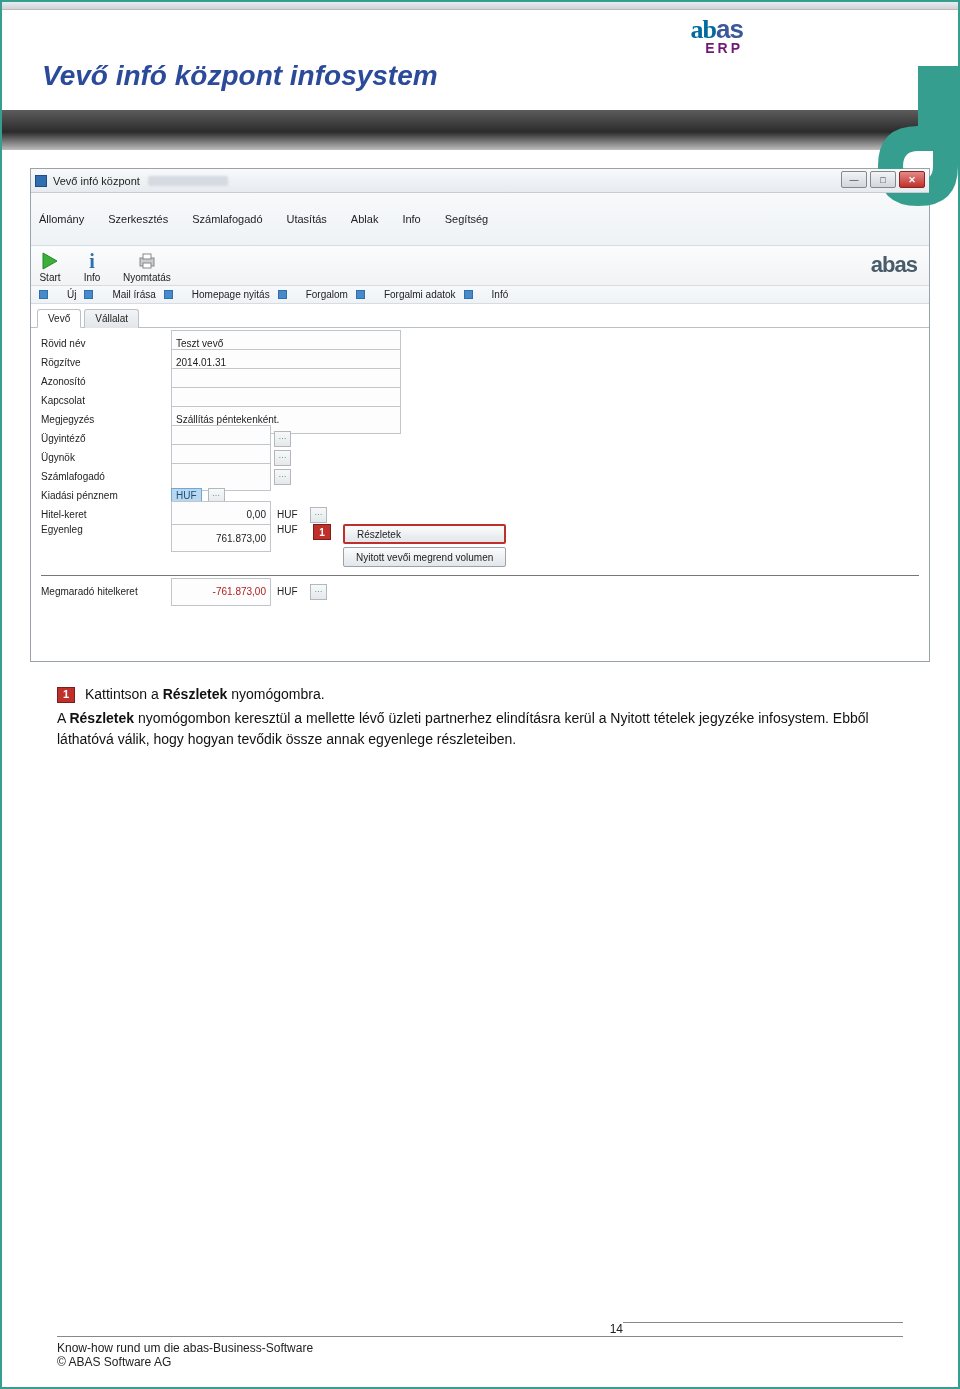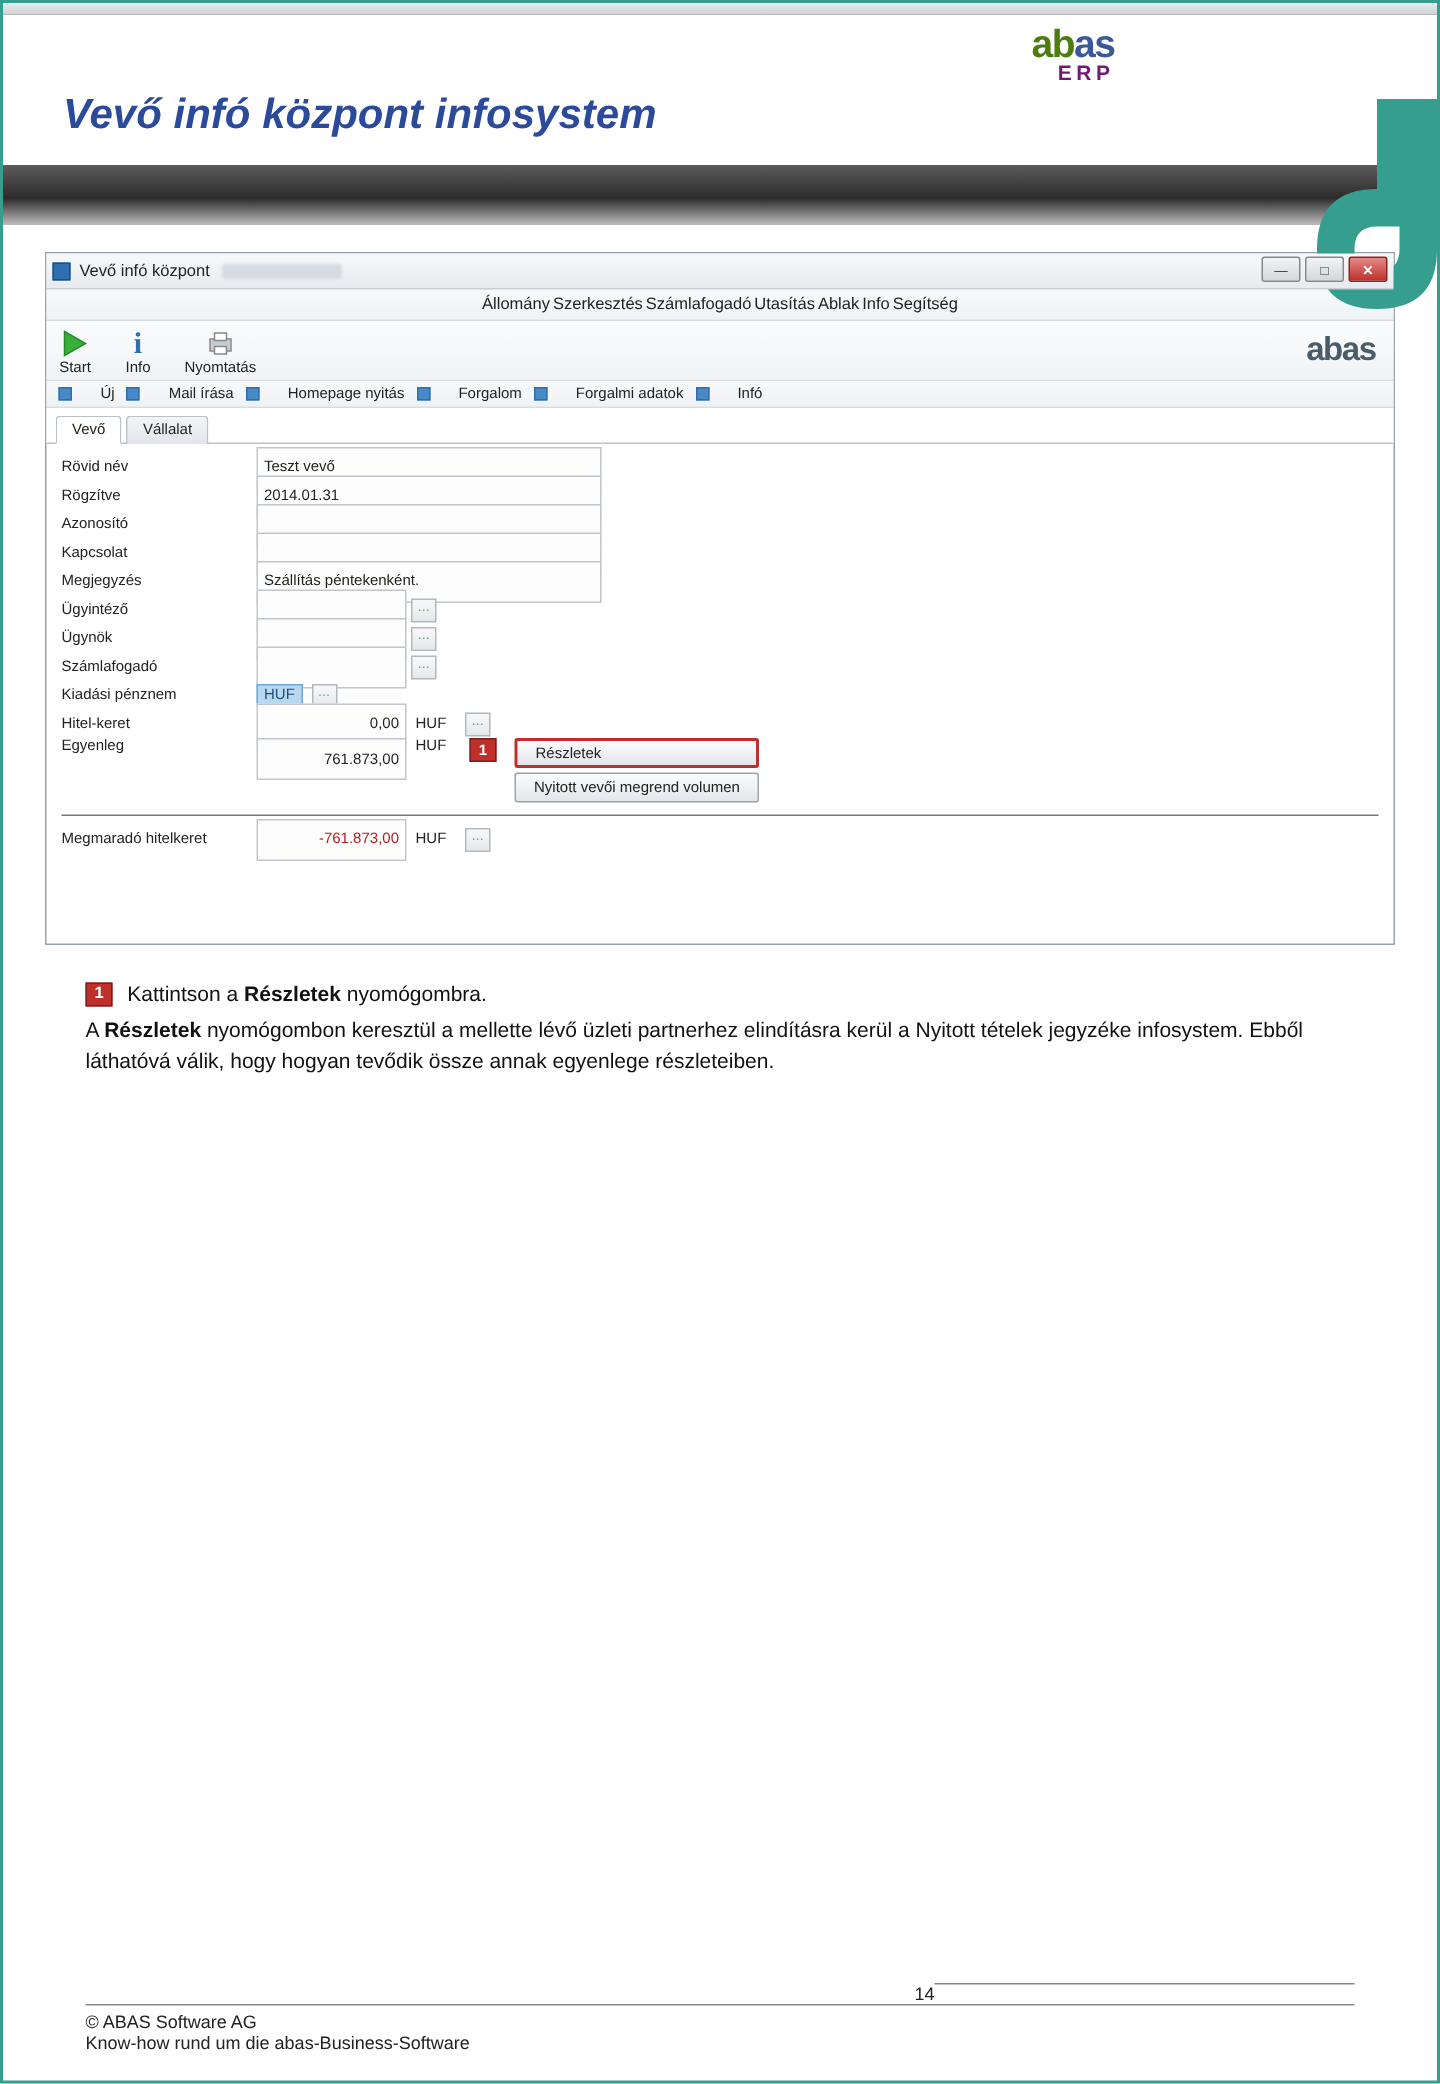--- a/index.html
+++ b/index.html
@@ -18,21 +18,21 @@
     position: relative;
   }
   .erp-logo {
     position: absolute;
     right: 215px;
     top: 12px;
     font-family: Arial, sans-serif;
     font-weight: bold;
   }
   .erp-logo .abas-text { font-size: 26px; letter-spacing: -1px; }
-  .erp-logo .a1 { color: #4d7c0f; }
+  .erp-logo .a1 { color: #0369a1; font-family: Liberation Serif, serif; }
   .erp-logo .a2 { color: #3b5998; }
   .erp-logo .erp { font-size: 14px; color: #701a75; text-align: right; display: block; margin-top: -5px; letter-spacing: 3px; }
 
   .page-title {
     margin: 50px 0 0 40px;
     color: #2b4a9a;
     font-family: Verdana, sans-serif;
     font-size: 28px;
     font-weight: bold;
     font-style: italic;
@@ -102,25 +102,24 @@
   }
   .win-btn.close {
     background: linear-gradient(#e48a87, #c0302b);
     color: #fff;
     border-color: #8a2520;
     font-weight: bold;
   }
 
   .menubar {
     display: flex;
-    gap: 2px;
-    padding: 4px 8px;
+    gap: 24px;
+    padding: 20px 8px;
     background: linear-gradient(#f7f9fb, #eff2f5);
     border-bottom: 1px solid #d7dce0;
-    justify-content: center;
   }
   .menubar span { cursor: default; }
 
   .toolbar {
     display: flex;
     align-items: flex-end;
     padding: 4px 8px 2px 8px;
     background: linear-gradient(#fbfcfd, #f1f3f5);
     border-bottom: 1px solid #d7dce0;
     position: relative;
@@ -495,16 +494,16 @@
   <p style="margin-top:4px;">
     <span>A </span><strong>Részletek</strong><span> nyomógombon keresztül a mellette lévő üzleti partnerhez elindításra kerül a Nyitott tételek jegyzéke infosystem. Ebből láthatóvá válik, hogy hogyan tevődik össze annak egyenlege részleteiben.</span>
   </p>
 </div>
 
 <div class="footer">
   <hr class="page-num-line">
   <div class="page-num">14</div>
   <hr style="clear:both;">
   <div class="copytext">
+    <div>Know-how rund um die abas-Business-Software</div>
     <div>© ABAS Software AG</div>
-    <div>Know-how rund um die abas-Business-Software</div>
   </div>
 </div>
 
 </body></html>

